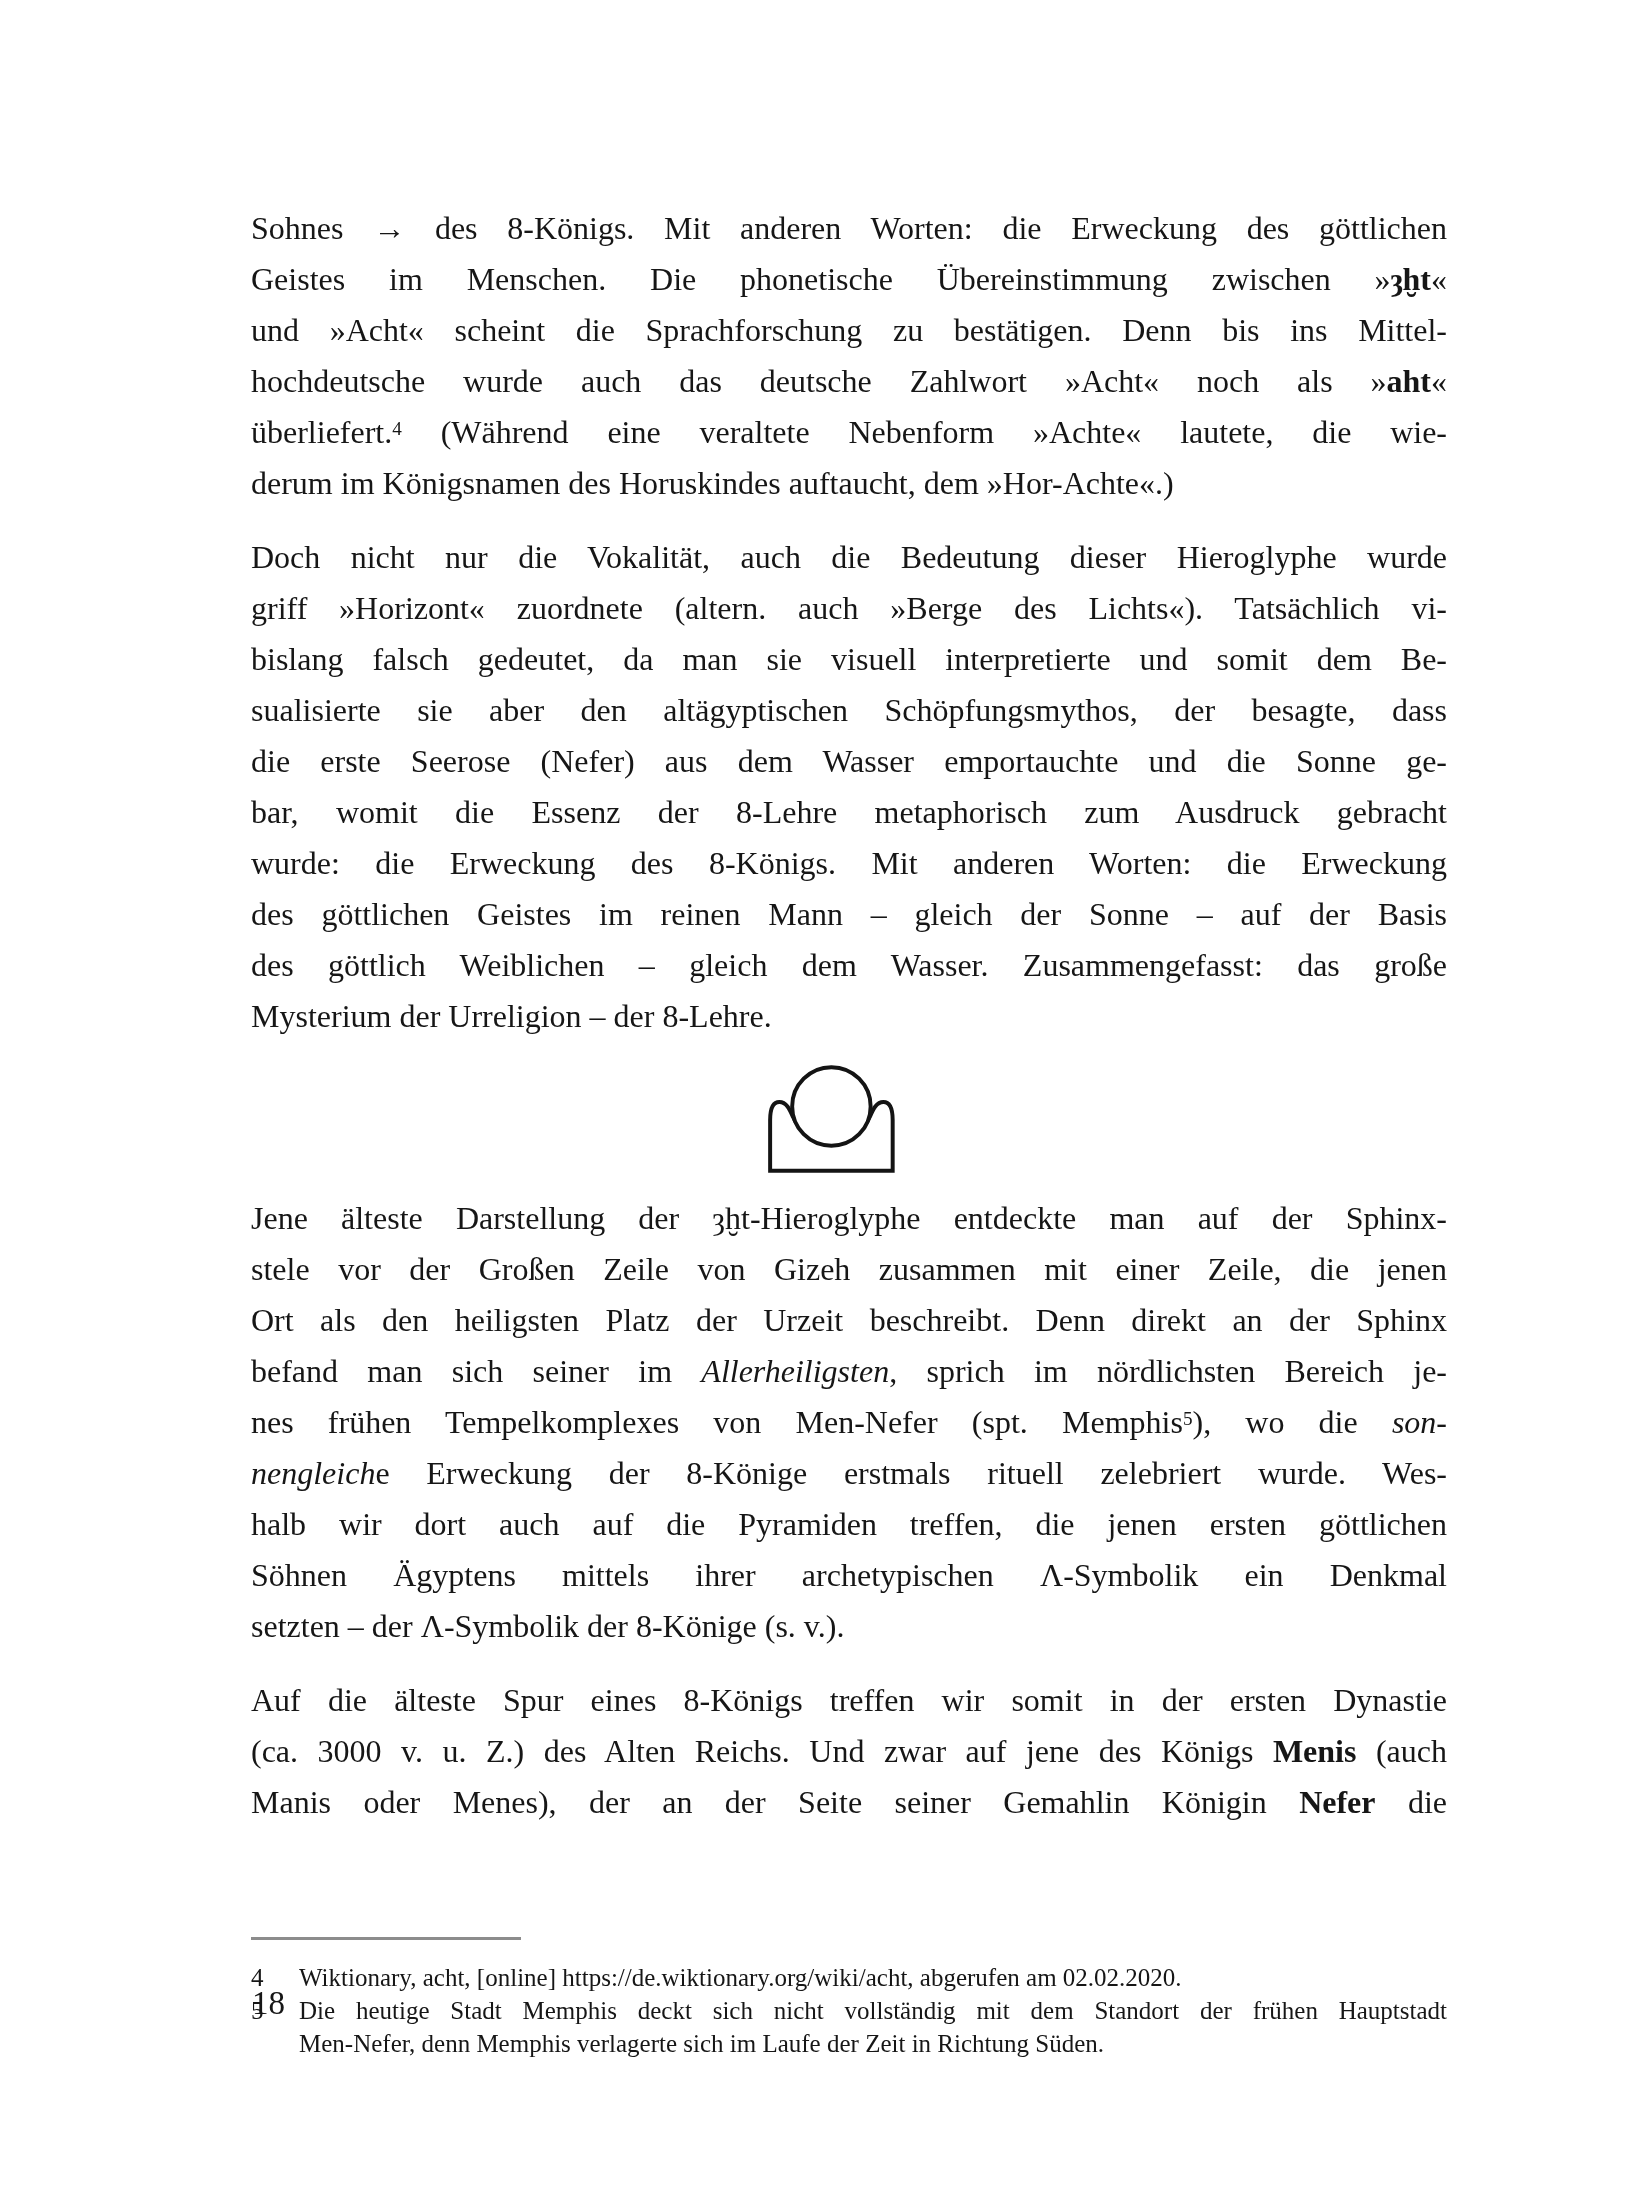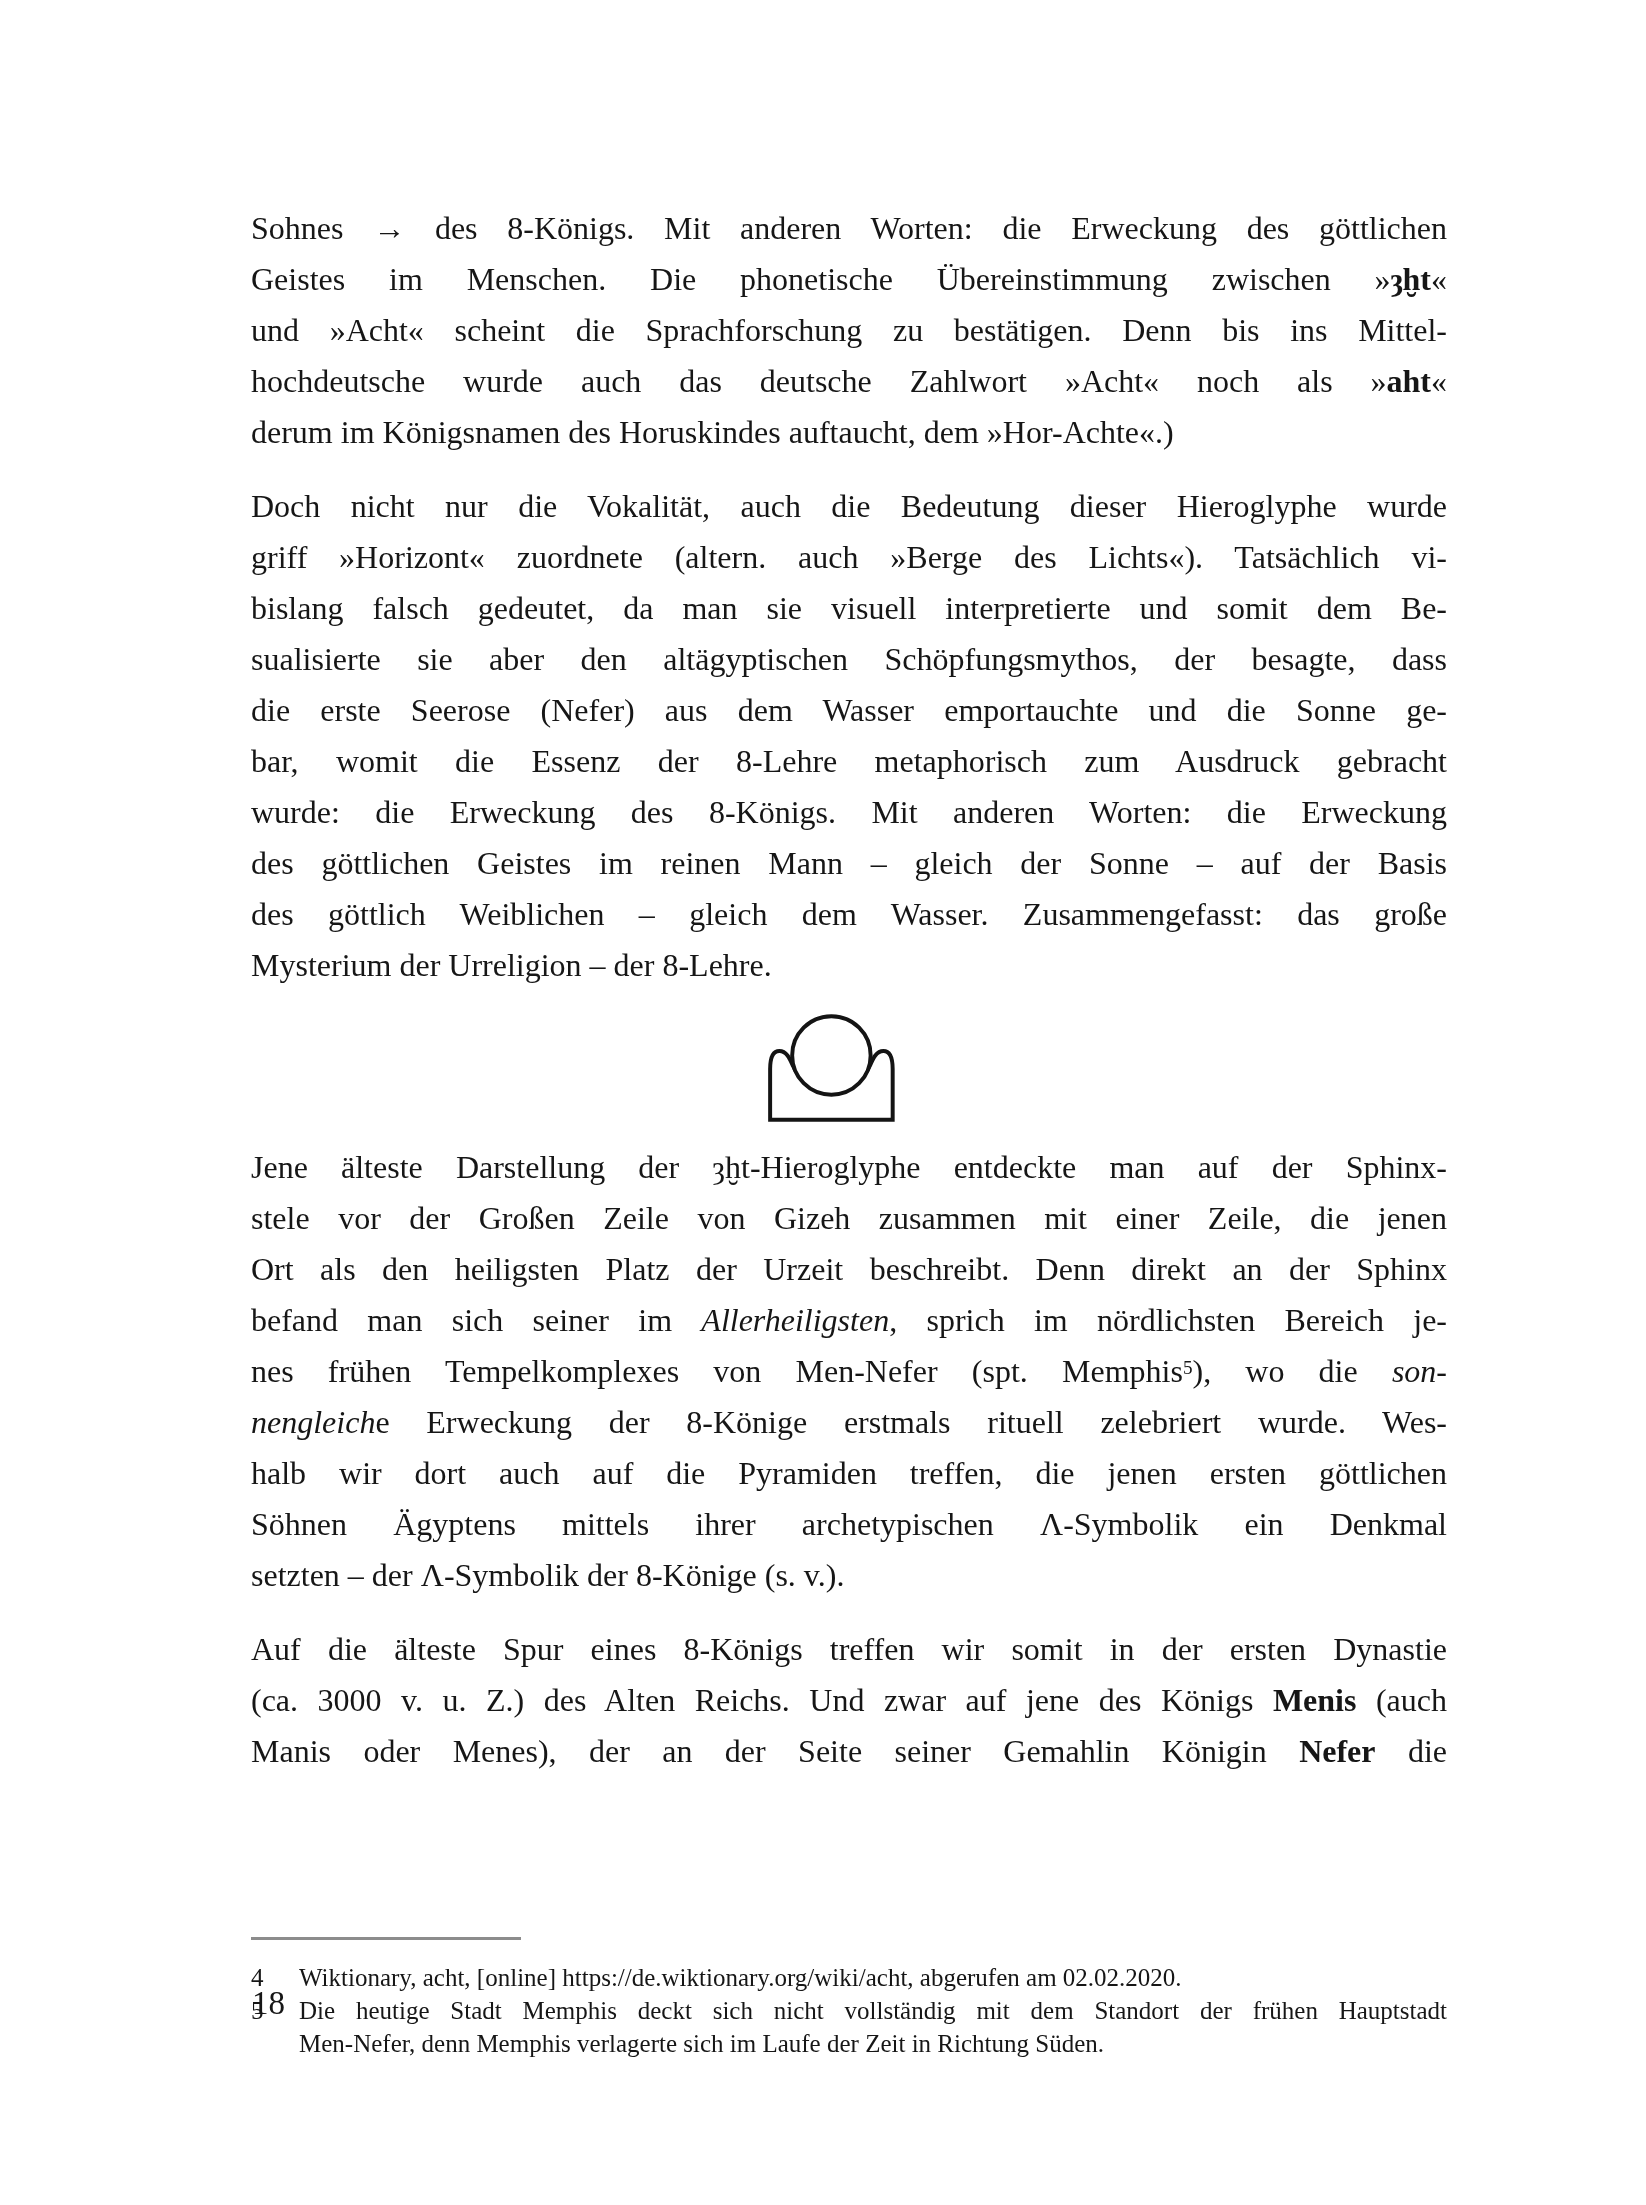--- a/index.html
+++ b/index.html
@@ -72,20 +72,21 @@
 
 <div class="page">
 
   <div class="text-col">
 
     <div class="par">
         <div class="tline"><span>Sohnes → des 8-Königs. Mit anderen Worten: die Erweckung des göttlichen</span></div>
         <div class="tline"><span>Geistes im Menschen. Die phonetische Übereinstimmung zwischen »</span><span class="run-b">ȝḫt</span><span>«</span></div>
         <div class="tline"><span>und »Acht« scheint die Sprachforschung zu bestätigen. Denn bis ins Mittel-</span></div>
         <div class="tline"><span>hochdeutsche wurde auch das deutsche Zahlwort »Acht« noch als »</span><span class="run-b">aht</span><span>«</span></div>
+        <div class="tline"><span>überliefert.</span><span class="run-sup">4</span><span> (Während eine veraltete Nebenform »Achte« lautete, die wie-</span></div>
         <div class="tline tlast"><span>derum im Königsnamen des Horuskindes auftaucht, dem »Hor-Achte«.)</span></div>
       </div>
 
     <div class="par">
         <div class="tline"><span>Doch nicht nur die Vokalität, auch die Bedeutung dieser Hieroglyphe wurde</span></div>
         <div class="tline"><span>griff »Horizont« zuordnete (altern. auch »Berge des Lichts«). Tatsächlich vi-</span></div>
         <div class="tline"><span>bislang falsch gedeutet, da man sie visuell interpretierte und somit dem Be-</span></div>
         <div class="tline"><span>sualisierte sie aber den altägyptischen Schöpfungsmythos, der besagte, dass</span></div>
         <div class="tline"><span>die erste Seerose (Nefer) aus dem Wasser emportauchte und die Sonne ge-</span></div>
         <div class="tline"><span>bar, womit die Essenz der 8-Lehre metaphorisch zum Ausdruck gebracht</span></div>

